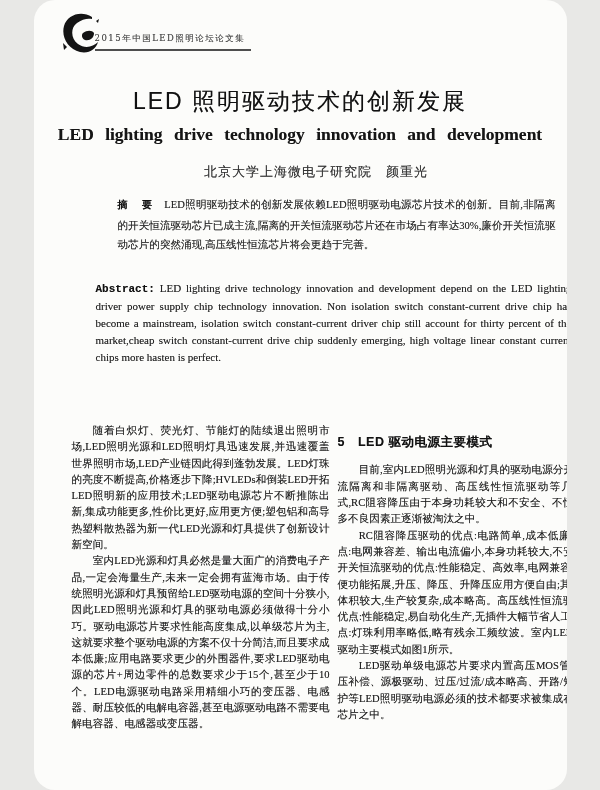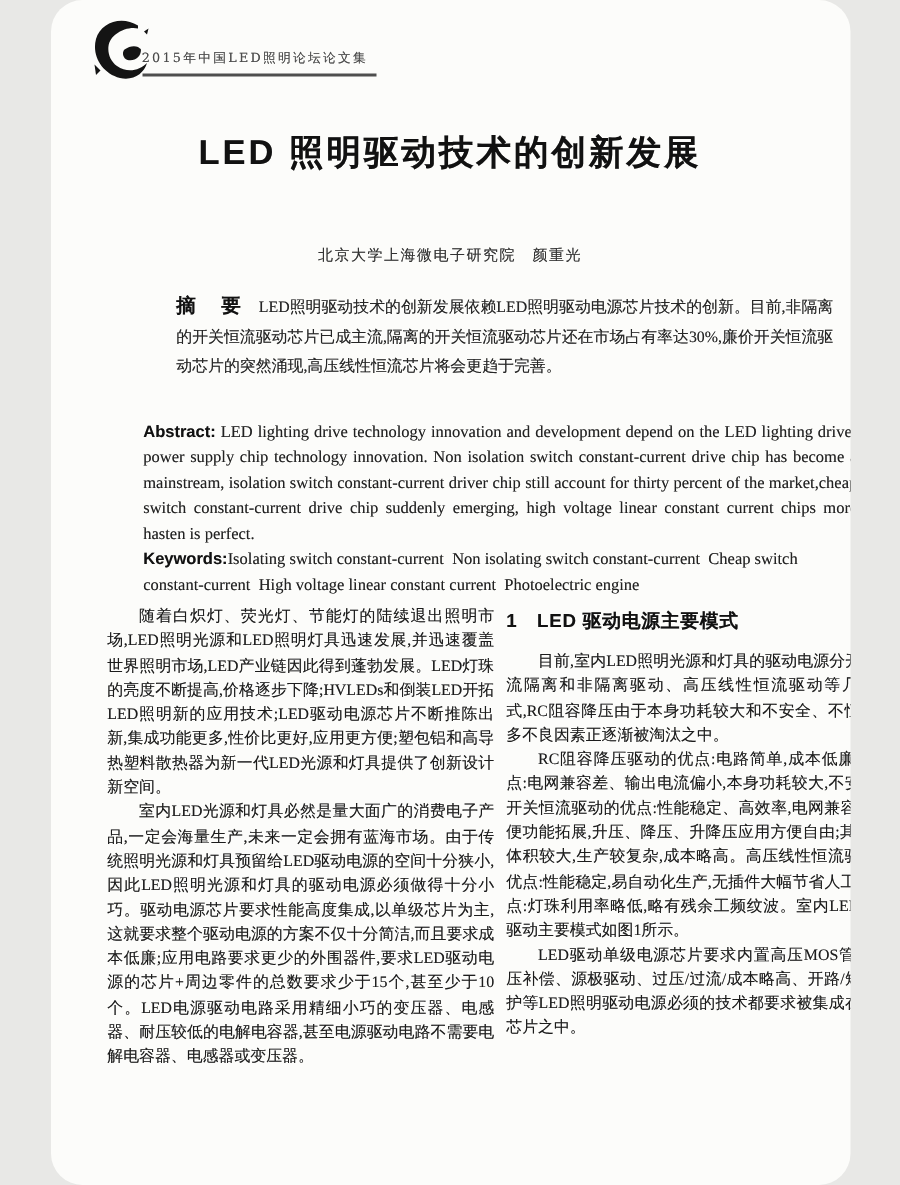--- a/index.html
+++ b/index.html
@@ -21,67 +21,67 @@
     font-size:8.5px;color:#4c4c4c;letter-spacing:1.5px;
     border-bottom:2px solid #4e4e4e;
     padding-bottom:4px;padding-right:6px;
     white-space:nowrap;
   }
   
   .title-zh{
     position:absolute;left:0;top:86px;width:100%;
     text-align:center;
     font-family:"Liberation Sans","DejaVu Sans",sans-serif;
-    font-weight:bold;font-size:23px;letter-spacing:2px;
+    font-weight:normal;font-size:23px;letter-spacing:2px;
     color:#111;
   }
   .title-en{
     position:absolute;left:0;top:124px;width:100%;
     text-align:center;
     font-family:"Liberation Serif","DejaVu Serif",serif;
     font-weight:bold;font-size:17.5px;word-spacing:7px;
     color:#151515;
   }
   .byline{
-    position:absolute;left:0;top:163px;width:100%;
-    text-align:center;font-size:10px;color:#333;letter-spacing:1px;
+    position:absolute;left:16px;top:163px;width:100%;
+    text-align:center;font-size:13px;color:#333;letter-spacing:1px;
   }
   
   .abs-zh{
     position:absolute;left:84px;top:195px;width:438px;
     font-size:10.6px;line-height:19.5px;color:#262626;
     text-align:justify;
   }
   .abs-zh .lbl, .kw-zh .lbl{
     font-family:Liberation Mono, monospace;
-    font-weight:bold;font-size:13px;color:#111;
+    font-weight:bold;font-size:10px;color:#111;
     margin-right:10px;letter-spacing:2px;
   }
   .kw-zh{
     position:absolute;left:84px;top:251px;width:438px;
     font-size:10.6px;color:#262626;white-space:pre-wrap;
   }
   .abs-en{
     position:absolute;left:62px;top:280px;width:476px;
     font-size:11px;line-height:17px;color:#222;
     text-align:justify;
   }
   .abs-en .lbl, .kw-en .lbl{
-    font-family:Liberation Sans, sans-serif;
+    font-family:Liberation Mono, monospace;
     font-weight:bold;color:#111;
   }
   .kw-en{
     position:absolute;left:62px;top:365px;width:476px;
     font-size:11px;line-height:17px;color:#222;
   }
   .kw-en .txt{white-space:pre-wrap;}
   
   .columns{
-    position:absolute;left:38px;top:404px;width:524px;
-    display:flex;gap:8px;
+    position:absolute;left:38px;top:423px;width:524px;
+    display:flex;gap:8px;align-items:center;
   }
   .col{width:258px;}
   .col p{
     margin:0;
     font-size:10.6px;line-height:16.3px;color:#1c1c1c;
     text-align:justify;text-indent:2em;
   }
   .sec-heading{
     margin:2px 0 11px 0;
     font-family:"Liberation Sans","DejaVu Sans",sans-serif;
@@ -98,42 +98,40 @@
 
   <svg class="hdr-logo" viewBox="0 0 40 42" xmlns="http://www.w3.org/2000/svg">
     <path fill="#141414" d="M31,4 C20,-3 6,2 3,13 C0,24 7,36 19,39 C28,41 35,36 37,29 C32,34 24,36 17,31 C10,26 9,15 16,10 C21,6 27,5 31,6 Z"></path>
     <path fill="#141414" d="M22,20 C26,17 31,17 33,20 C33,25 29,28 24,27 C21,26 20,22 22,20 Z"></path>
     <path fill="#141414" d="M2,30 L6,34 L3,37 Z"></path>
     <path fill="#141414" d="M35,8 l3,-2 -1,4 Z"></path>
   </svg>
   <div class="hdr-title">2015年中国LED照明论坛论文集</div>
 
   <div class="title-zh">LED 照明驱动技术的创新发展</div>
+  <div class="title-en">LED lighting drive technology innovation and development</div>
   <div class="byline">北京大学上海微电子研究院　颜重光</div>
 
   <div class="abs-zh">
     <span class="lbl">摘　要</span><span>LED照明驱动技术的创新发展依赖LED照明驱动电源芯片技术的创新。目前,非隔离的开关恒流驱动芯片已成主流,隔离的开关恒流驱动芯片还在市场占有率达30%,廉价开关恒流驱动芯片的突然涌现,高压线性恒流芯片将会更趋于完善。</span>
   </div>
 
 
   <div class="abs-en">
     <span class="lbl">Abstract:</span>
     <span>LED lighting drive technology innovation and development depend on the LED lighting driver power supply chip technology innovation. Non isolation switch constant-current drive chip has become a mainstream, isolation switch constant-current driver chip still account for thirty percent of the market,cheap switch constant-current drive chip suddenly emerging, high voltage linear constant current chips more hasten is perfect.</span>
   </div>
 
-  <div class="kw-en">
-    <span class="lbl">Keywords:</span><span class="txt">Isolating switch constant-current  Non isolating switch constant-current  Cheap switch constant-current  High voltage linear constant current  Photoelectric engine</span>
-  </div>
 
   <div class="columns">
     <div class="col">
       <p>随着白炽灯、荧光灯、节能灯的陆续退出照明市场,LED照明光源和LED照明灯具迅速发展,并迅速覆盖世界照明市场,LED产业链因此得到蓬勃发展。LED灯珠的亮度不断提高,价格逐步下降;HVLEDs和倒装LED开拓LED照明新的应用技术;LED驱动电源芯片不断推陈出新,集成功能更多,性价比更好,应用更方便;塑包铝和高导热塑料散热器为新一代LED光源和灯具提供了创新设计新空间。</p>
       <p>室内LED光源和灯具必然是量大面广的消费电子产品,一定会海量生产,未来一定会拥有蓝海市场。由于传统照明光源和灯具预留给LED驱动电源的空间十分狭小,因此LED照明光源和灯具的驱动电源必须做得十分小巧。驱动电源芯片要求性能高度集成,以单级芯片为主,这就要求整个驱动电源的方案不仅十分简洁,而且要求成本低廉;应用电路要求更少的外围器件,要求LED驱动电源的芯片+周边零件的总数要求少于15个,甚至少于10个。LED电源驱动电路采用精细小巧的变压器、电感器、耐压较低的电解电容器,甚至电源驱动电路不需要电解电容器、电感器或变压器。</p>
     </div>
     <div class="col">
-      <div class="sec-heading">1　LED 驱动电源主要模式</div>
+      <div class="sec-heading">5　LED 驱动电源主要模式</div>
       <p>目前,室内LED照明光源和灯具的驱动电源分开关恒流隔离和非隔离驱动、高压线性恒流驱动等几种模式,RC阻容降压由于本身功耗较大和不安全、不恒流诸多不良因素正逐渐被淘汰之中。</p>
       <p>RC阻容降压驱动的优点:电路简单,成本低廉;其缺点:电网兼容差、输出电流偏小,本身功耗较大,不安全。开关恒流驱动的优点:性能稳定、高效率,电网兼容强,方便功能拓展,升压、降压、升降压应用方便自由;其缺点:体积较大,生产较复杂,成本略高。高压线性恒流驱动的优点:性能稳定,易自动化生产,无插件大幅节省人工;其缺点:灯珠利用率略低,略有残余工频纹波。室内LED照明驱动主要模式如图1所示。</p>
       <p>LED驱动单级电源芯片要求内置高压MOS管,线电压补偿、源极驱动、过压/过流/成本略高、开路/短路保护等LED照明驱动电源必须的技术都要求被集成在单级芯片之中。</p>
     </div>
   </div>
 
 </div>
 
 </body></html>

